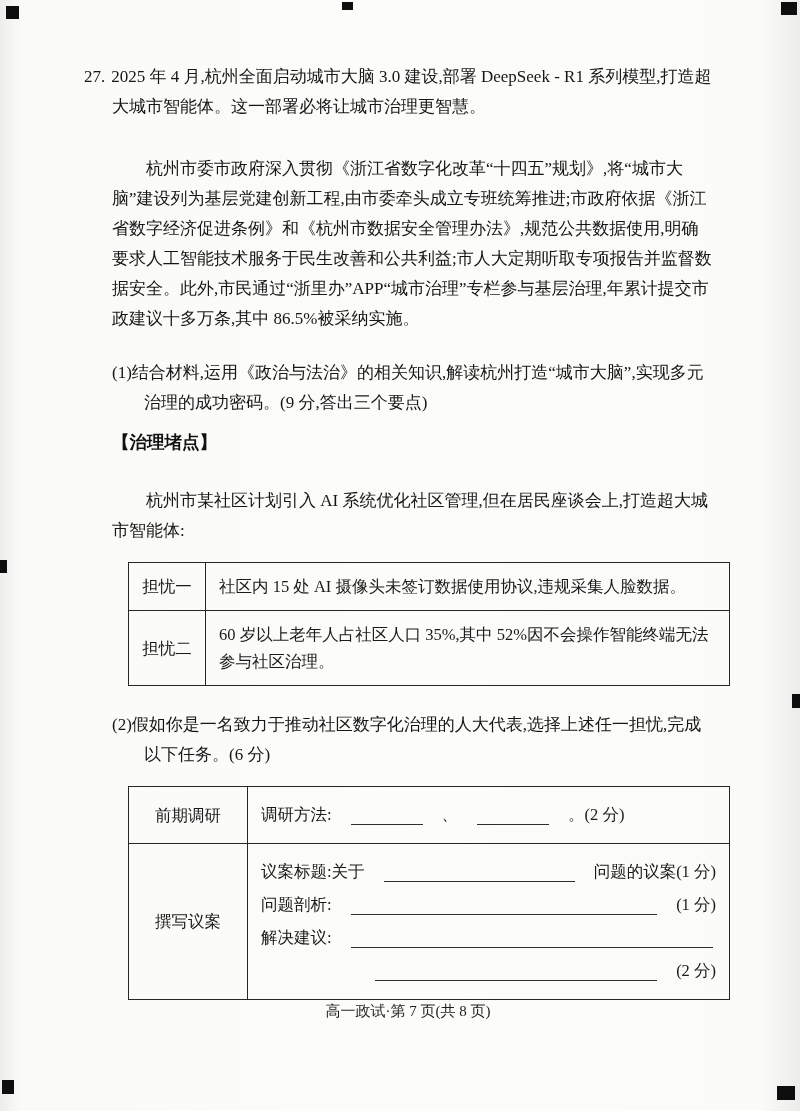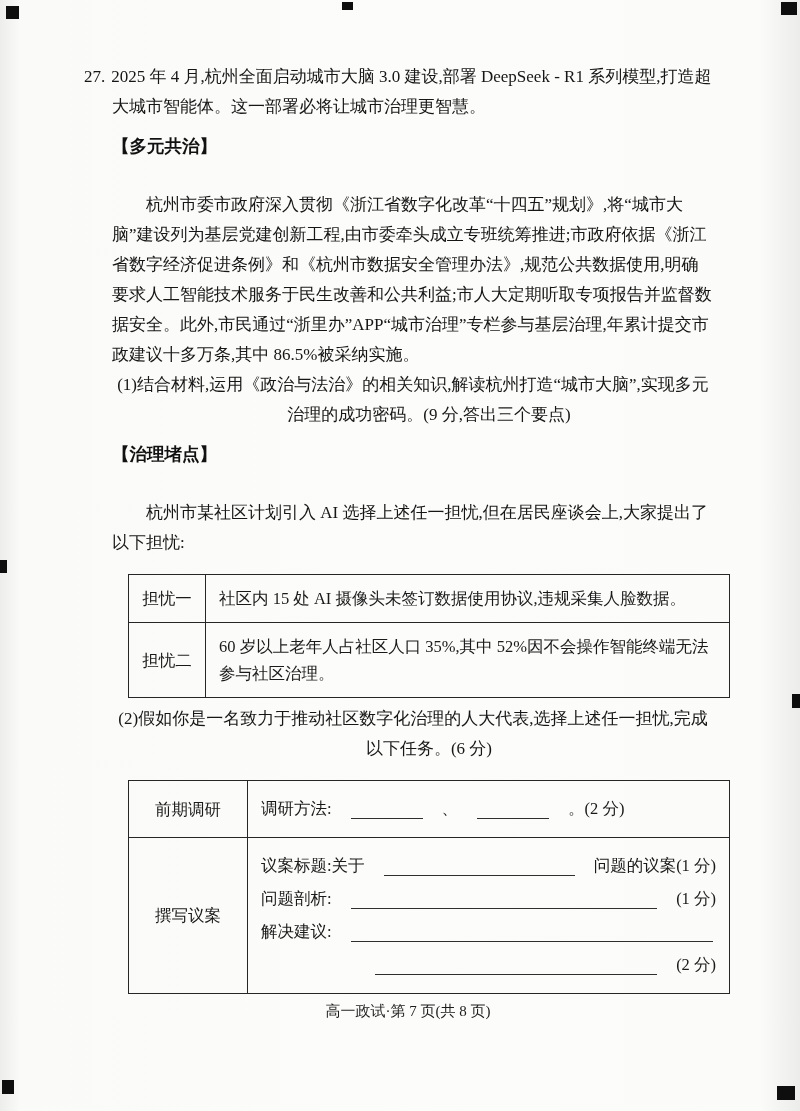--- a/index.html
+++ b/index.html
@@ -11,21 +11,21 @@
   }
   .mark{position:absolute;background:#0e0e0e;}
   .content{position:absolute;left:84px;top:62px;width:630px;}
   p{margin:0;}
   .q-intro{font-size:17px;line-height:30px;padding-left:28px;text-indent:-28px;}
   .q-intro .qnum{margin-right:6px;}
   .inner{margin-left:28px;}
   .sec{font-size:17.5px;font-weight:bold;margin:12px 0 6px;color:#111;}
   .body{font-size:17px;line-height:30px;}
   .ind2{text-indent:34px;margin-top:32px;}
-  .hang{padding-left:32px;text-indent:-32px;margin-top:0;text-align:center;}
+  .hang{padding-left:32px;text-indent:-32px;margin-top:24px;}
   table{border-collapse:collapse;margin:16px 16px 6px;width:100%;}
   td{border:1.5px solid #262626;font-size:16.5px;line-height:27px;padding:10px 13px;vertical-align:middle;color:#1a1a1a;}
   td.lab{width:64px;text-align:center;padding:10px 6px;}
   table.task td.lab{width:106px;}
   .line{display:flex;align-items:baseline;margin:3px 0;line-height:30px;font-size:16.5px;gap:16px;}
   .blank{border-bottom:1.2px solid #2f2f2f;height:1.05em;display:inline-block;align-self:flex-end;margin:0 3px 5px 3px;}
   .w70{width:72px;}
   .grow{flex:1 1 auto;}
   .sp{width:95px;flex:0 0 auto;}
   .footer{position:absolute;top:1002px;left:8px;width:100%;text-align:center;font-size:15px;color:#1c1c1c;}
@@ -40,29 +40,28 @@
 <div class="mark" style="left:792px;top:694px;width:8px;height:14px;"></div>
 <div class="mark" style="left:2px;top:1080px;width:12px;height:14px;"></div>
 <div class="mark" style="left:777px;top:1086px;width:18px;height:14px;"></div>
 
 <div class="content">
 
   <p class="q-intro"><span class="qnum">27.</span><span>2025 年 4 月,杭州全面启动城市大脑 3.0 建设,部署 DeepSeek - R1 系列模型,打造超大城市智能体。这一部署必将让城市治理更智慧。</span></p>
 
   <div class="inner">
 
-    <div class="sec">【多元共治】</div>
 
     <p class="body ind2">杭州市委市政府深入贯彻《浙江省数字化改革“十四五”规划》,将“城市大脑”建设列为基层党建创新工程,由市委牵头成立专班统筹推进;市政府依据《浙江省数字经济促进条例》和《杭州市数据安全管理办法》,规范公共数据使用,明确要求人工智能技术服务于民生改善和公共利益;市人大定期听取专项报告并监督数据安全。此外,市民通过“浙里办”APP“城市治理”专栏参与基层治理,年累计提交市政建议十多万条,其中 86.5%被采纳实施。</p>
 
     <p class="body hang">(1)结合材料,运用《政治与法治》的相关知识,解读杭州打造“城市大脑”,实现多元治理的成功密码。(9 分,答出三个要点)</p>
 
     <div class="sec">【治理堵点】</div>
 
-    <p class="body ind2">杭州市某社区计划引入 AI 选择上述任一担忧,但在居民座谈会上,大家提出了以下担忧:</p>
+    <p class="body ind2">杭州市某社区计划引入 AI 系统优化社区管理,但在居民座谈会上,打造超大城市智能体:</p>
 
     <table class="concern">
       <tbody>
           <tr>
         <td class="lab">担忧一</td>
         <td>社区内 15 处 AI 摄像头未签订数据使用协议,违规采集人脸数据。</td>
       </tr>
       <tr>
         <td class="lab">担忧二</td>
         <td>60 岁以上老年人占社区人口 35%,其中 52%因不会操作智能终端无法参与社区治理。</td>

